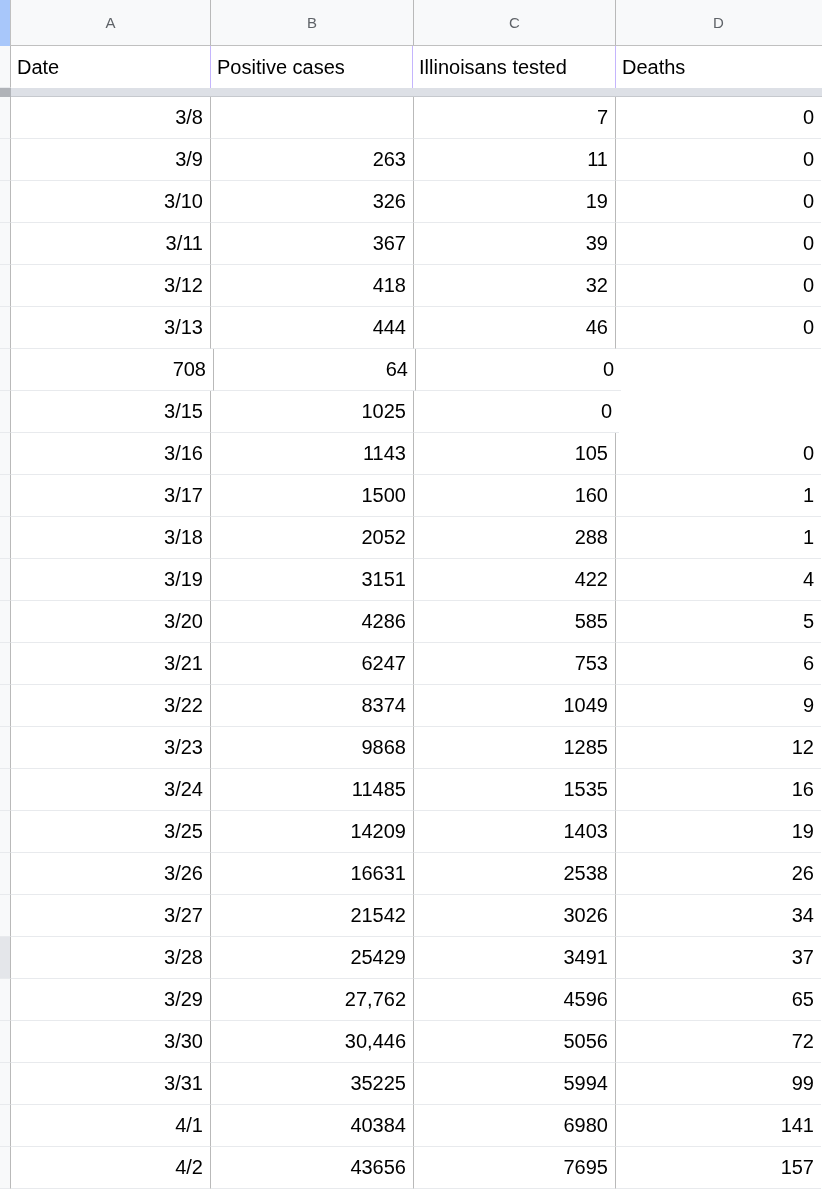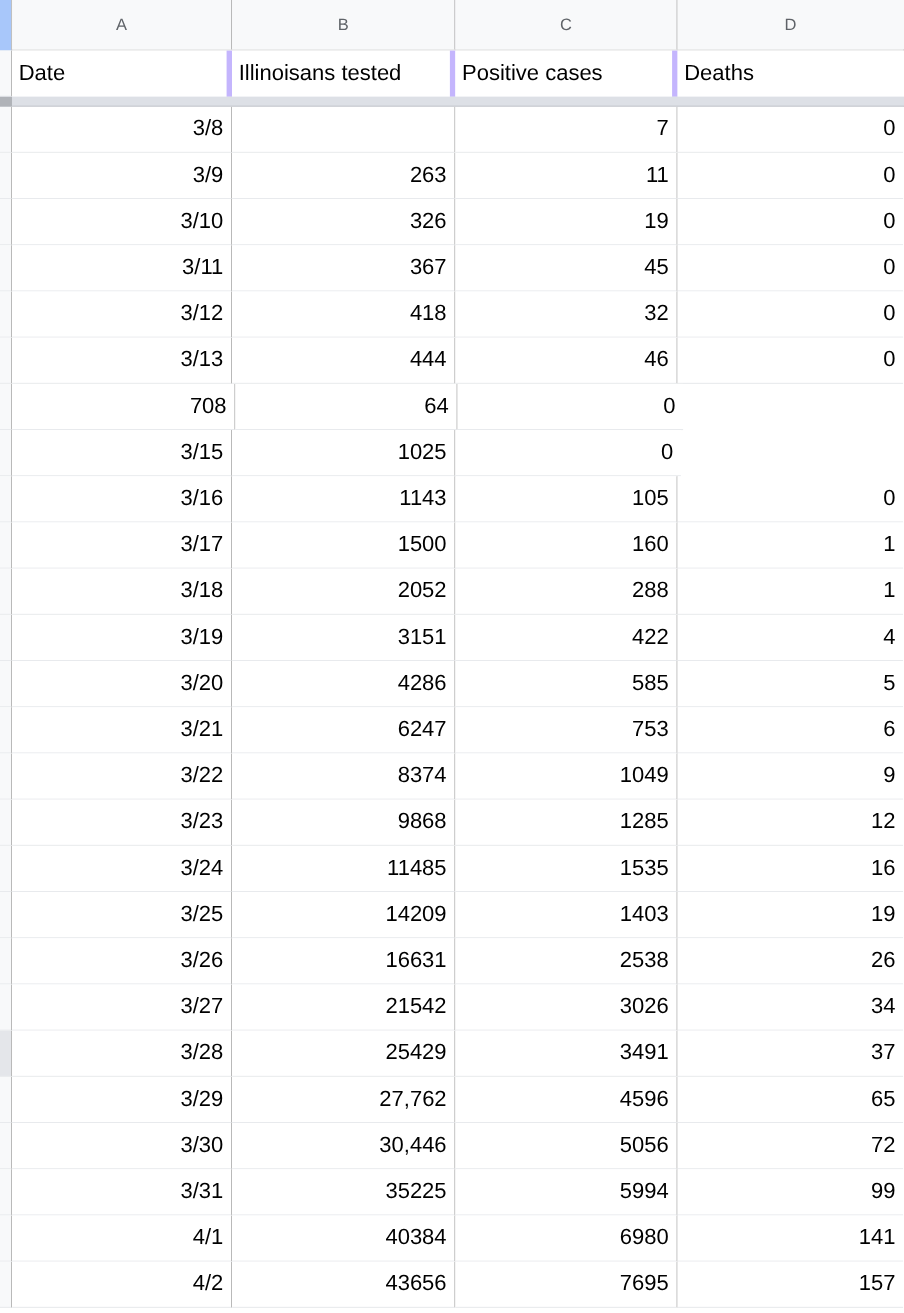--- a/index.html
+++ b/index.html
@@ -66,21 +66,21 @@
     border-bottom: 1px solid #e8eaed;
   }
   .hcell {
     height: 42px;
     display: flex;
     align-items: center;
     padding: 0 6px;
     font-size: 20px;
     color: #000000;
     background: #ffffff;
-    border-right: 5px solid #c4b5fd;
+    border-right: 1px solid #c4b5fd;
     white-space: nowrap;
     overflow: hidden;
     flex: 0 0 auto;
   }
   .hcell:last-child { border-right: none; }
 
   
   .freeze-bar {
     position: absolute;
     top: 88px; left: 0;
@@ -155,22 +155,22 @@
     <div class="corner-box"></div>
     <div class="colhead c-a">A</div>
     <div class="colhead c-b">B</div>
     <div class="colhead c-c">C</div>
     <div class="colhead c-d">D</div>
   </div>
 
   <div class="frozen-row">
     <div class="frozen-gutter"></div>
     <div class="hcell c-a">Date</div>
+    <div class="hcell c-c">Positive cases</div>
     <div class="hcell c-b">Illinoisans tested</div>
-    <div class="hcell c-c">Positive cases</div>
     <div class="hcell c-d">Deaths</div>
   </div>
 
   <div class="freeze-bar">
     <div class="handle"></div>
     <div class="bar-rest"></div>
   </div>
 
   <div class="data-area" id="data-area">
       <div class="drow">
@@ -191,21 +191,21 @@
         <div class="rgutter"></div>
         <div class="cell c-a">3/10</div>
         <div class="cell c-b">326</div>
         <div class="cell c-c">19</div>
         <div class="cell c-d">0</div>
       </div>
       <div class="drow">
         <div class="rgutter"></div>
         <div class="cell c-a">3/11</div>
         <div class="cell c-b">367</div>
-        <div class="cell c-c">45</div>
+        <div class="cell c-c">39</div>
         <div class="cell c-d">0</div>
       </div>
       <div class="drow">
         <div class="rgutter"></div>
         <div class="cell c-a">3/12</div>
         <div class="cell c-b">418</div>
         <div class="cell c-c">32</div>
         <div class="cell c-d">0</div>
       </div>
       <div class="drow">

